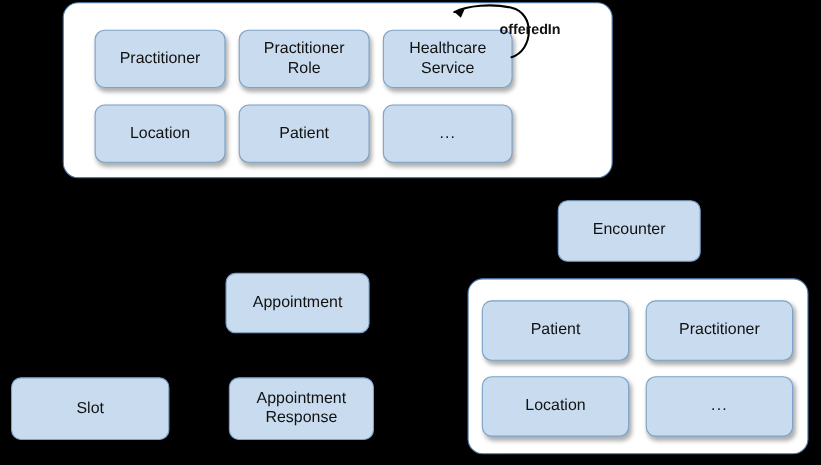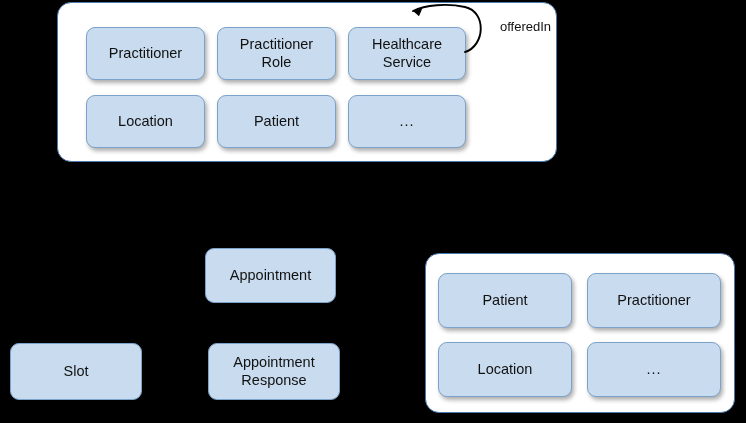--- a/index.html
+++ b/index.html
@@ -99,43 +99,46 @@
 
   <div class="res-box ellipsis-box" style="left:348px; top:95px; width:118px; height:53px;">
     <span class="lbl">...</span>
   </div>
 
   <svg id="loop-arrow" viewBox="0 0 100 80">
     <path d="M 70 52 C 90 46 92 12 70 7 C 52 3 30 5 18 11" fill="none" stroke="#000000" stroke-width="1.9" stroke-linecap="round"></path>
     <path d="M 18 11 L 27.5 8.0 L 24.0 16.2 Z" fill="#000000"></path>
   </svg>
 
-  <div class="edge-label" style="left:500px; top:19px;">offeredIn</div>
+  <div class="edge-label" style="left:454px; top:19px;font-weight:bold;">offeredIn</div>
 
+  <div class="res-box" style="left:507px; top:182px; width:130px; height:56px;">
+    <span class="lbl">Encounter</span>
+  </div>
 
   <div class="group-panel" style="left:425px; top:253px; width:310px; height:160px;"></div>
 
   <div class="res-box" style="left:438px; top:273px; width:134px; height:55px;">
     <span class="lbl">Patient</span>
   </div>
 
   <div class="res-box" style="left:587px; top:273px; width:134px; height:55px;">
     <span class="lbl">Practitioner</span>
   </div>
 
   <div class="res-box" style="left:438px; top:342px; width:134px; height:55px;">
     <span class="lbl">Location</span>
   </div>
 
   <div class="res-box ellipsis-box" style="left:587px; top:342px; width:134px; height:55px;">
     <span class="lbl">...</span>
   </div>
 
 
-  <div class="res-box" style="left:10px; top:343px; width:132px; height:57px;">
+  <div class="res-box" style="left:10px; top:343px; width:144px; height:57px;">
     <span class="lbl">Slot</span>
   </div>
 
   <div class="res-box" style="left:205px; top:248px; width:131px; height:55px;">
     <span class="lbl">Appointment</span>
   </div>
 
   <div class="res-box" style="left:208px; top:343px; width:132px; height:57px;">
     <span class="lbl">Appointment
 Response</span>

